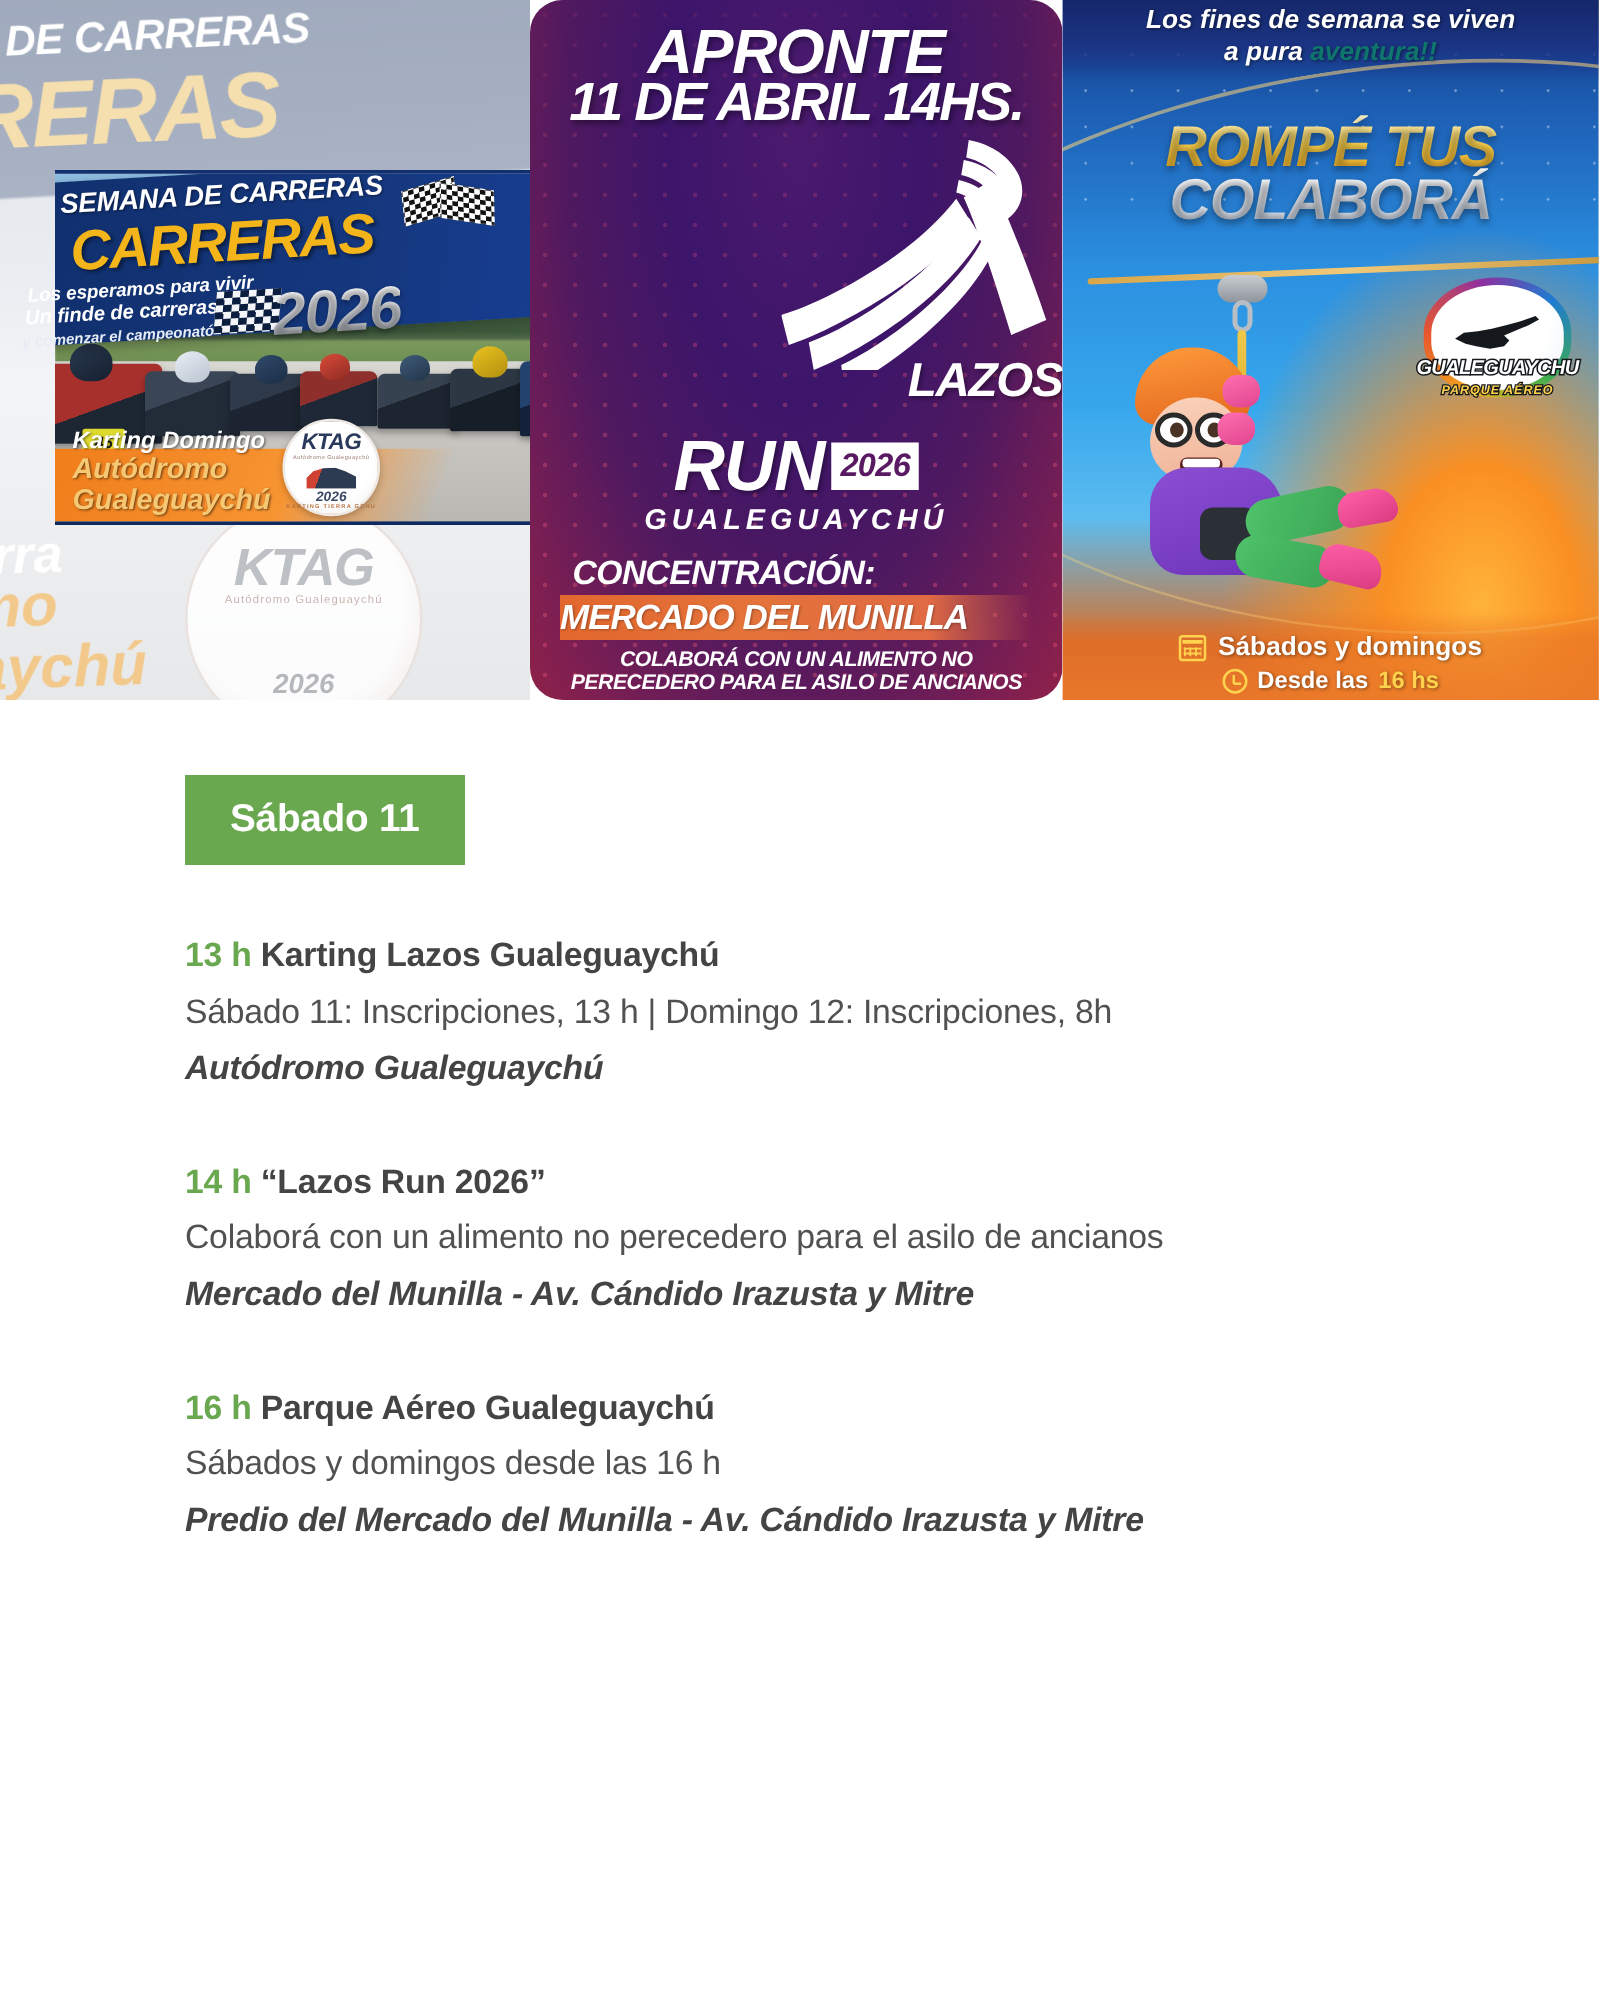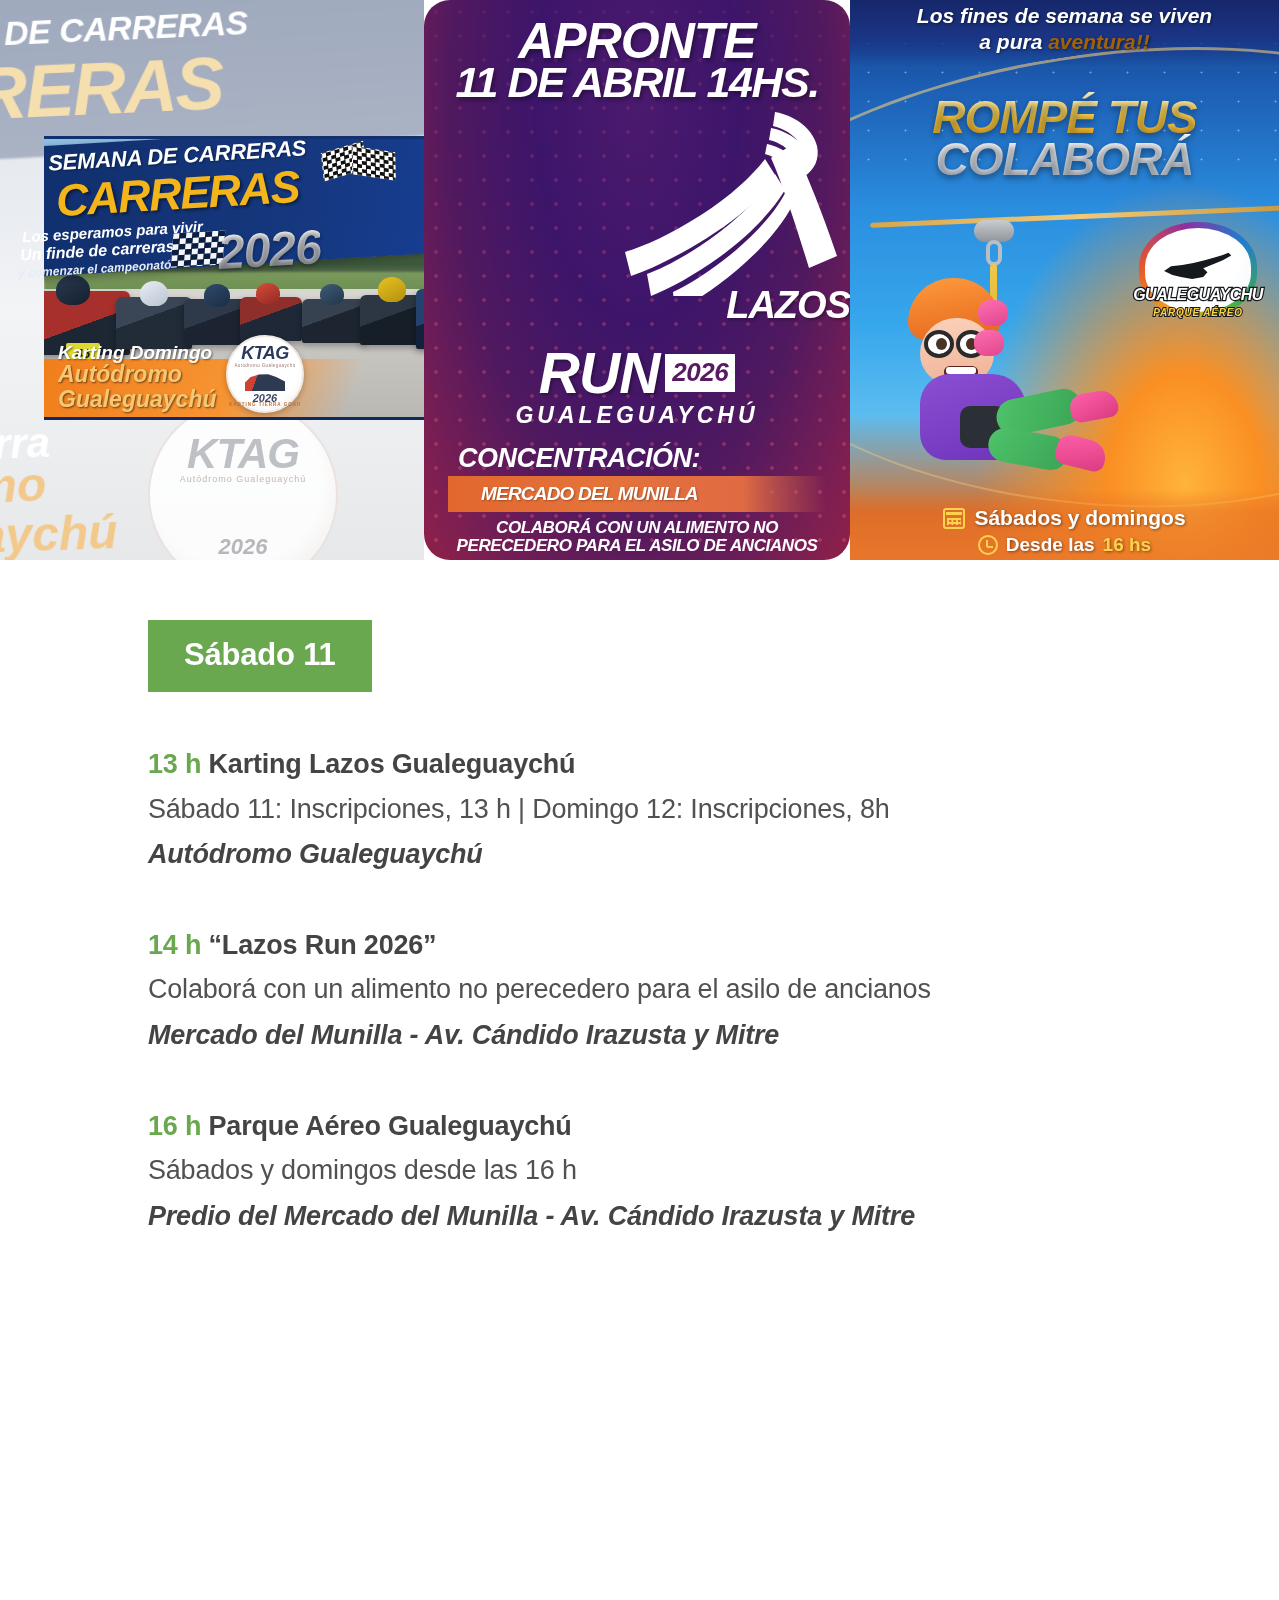--- a/index.html
+++ b/index.html
@@ -212,24 +212,23 @@
     position:absolute; left:34px; top:443px;
     font-style:italic; font-weight:bold; font-size:27px; color:#fff;
     letter-spacing:-0.5px;
   }
   .p2-mercado-wrap {
     position:absolute; left:24px; top:476px; width:378px; height:36px;
     background:linear-gradient(90deg,#e2672e 0%,#e4733a 40%,#e06a43 78%,rgba(224,106,67,0) 100%);
     display:flex; align-items:center;
   }
   .p2-mercado {
-    font-style:italic; font-weight:bold; font-size:19px; color:#fff;
-    letter-spacing:-0.8px; padding-left:20px; white-space:nowrap;
+    font-style:italic; font-weight:bold; font-size:28px; color:#fff;
+    letter-spacing:-0.8px; white-space:nowrap;
     text-shadow:1px 1px 2px rgba(0,0,0,.3);
-    margin-left:13px;
   }
   .p2-colab {
     position:absolute; left:0; right:0; bottom:5px; text-align:center;
     font-style:italic; font-weight:bold; font-size:17px; color:#fff;
     line-height:1.06; letter-spacing:-0.4px;
   }
 
   
   .p3-bg {
     position:absolute; inset:0;
@@ -258,21 +257,21 @@
   .p3-t1 {
     position:absolute; left:0; right:0; top:4px; text-align:center;
     font-style:italic; font-weight:bold; font-size:21px; color:#fff;
     text-shadow:1px 1px 3px rgba(0,0,0,.5);
   }
   .p3-t2 {
     position:absolute; left:0; right:0; top:30px; text-align:center;
     font-style:italic; font-weight:bold; font-size:21px; color:#fff;
     text-shadow:1px 1px 3px rgba(0,0,0,.5);
   }
-  .p3-t2 .gold { color:#a16207;margin-top:28px; }
+  .p3-t2 .gold { color:#0f766e;margin-top:28px; }
   .p3-rompe {
     position:absolute; left:0; right:0; top:90px; text-align:center;
     font-style:italic; font-weight:bold; font-size:46px; letter-spacing:-1px;
     background:linear-gradient(180deg,#fff6c9 6%,#ffd34a 48%,#f0a81e 100%);
     -webkit-background-clip:text; background-clip:text; color:transparent;
     text-shadow:0 3px 6px rgba(0,0,0,.35);
   }
   .p3-limites {
     position:absolute; left:0; right:0; top:132px; text-align:center;
     font-style:italic; font-weight:bold; font-size:46px; letter-spacing:-1px;

